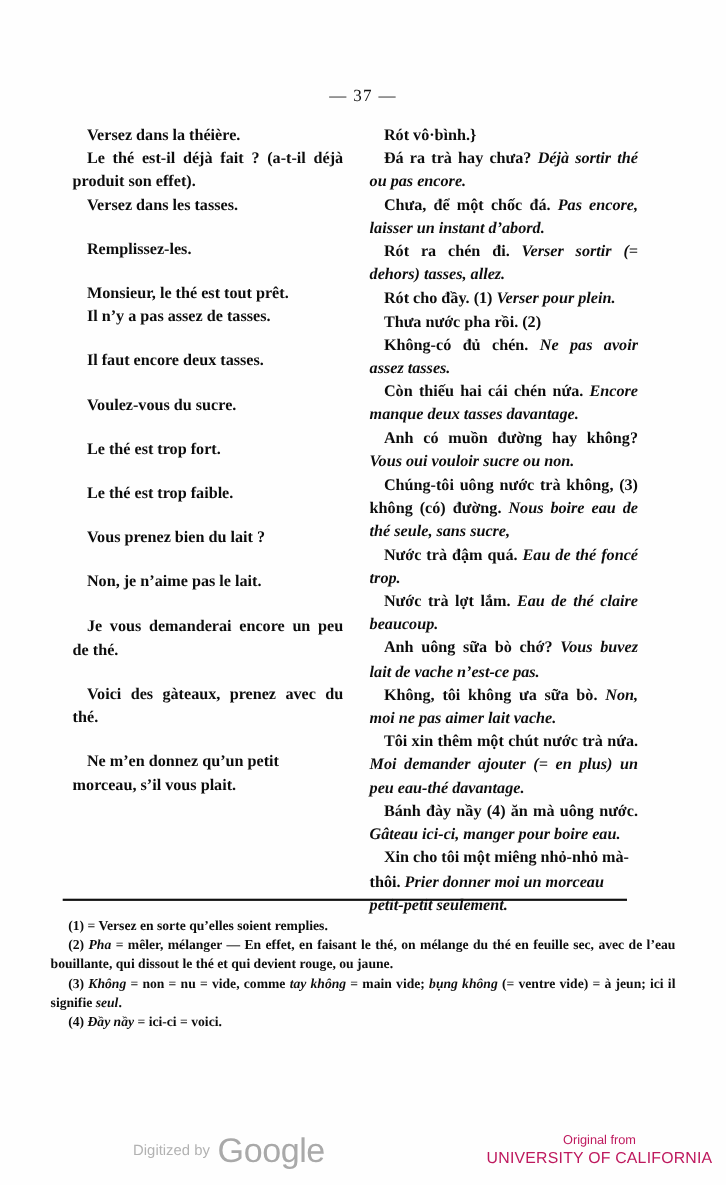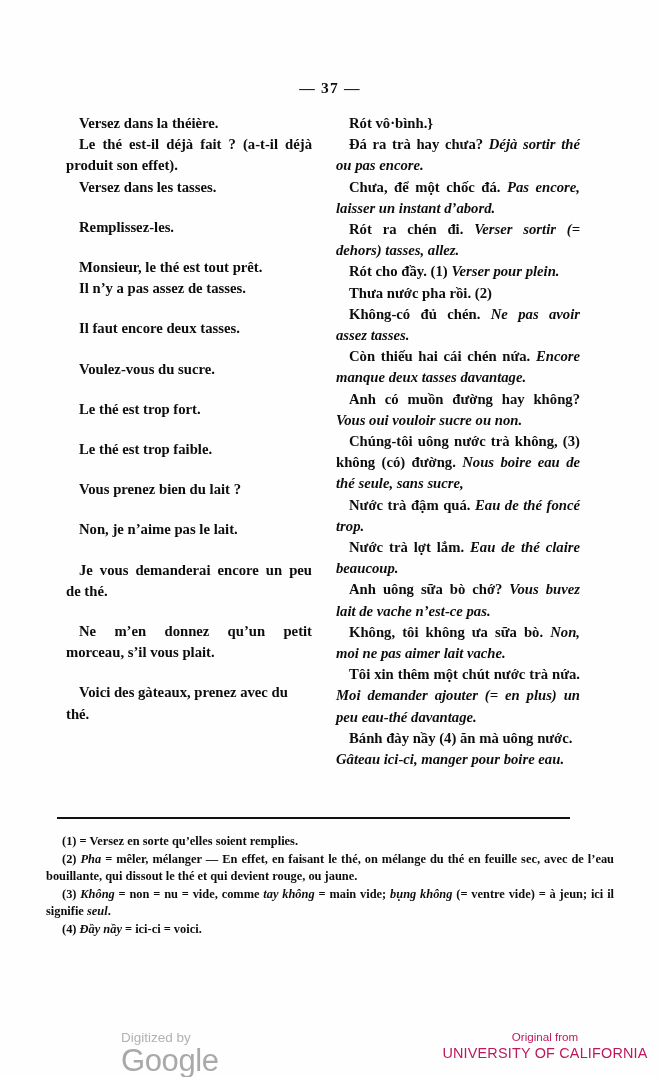--- a/index.html
+++ b/index.html
@@ -24,21 +24,21 @@
   }
 
   
   #page-number {
     position: absolute;
     top: 79px;
     left: 0;
     width: 660px;
     text-align: center;
     font-size: 15.5px;
-    font-weight: 700;
+    font-weight: 400;
     letter-spacing: 1.2px;
     font-family: "Liberation Serif", serif;
   }
 
   
   #body-columns {
     position: absolute;
     top: 113px;
     left: 0;
     width: 660px;
@@ -98,23 +98,22 @@
     text-indent: 16px;
   }
   .fn .it { font-style: italic; }
 
   
   #watermark-left {
     position: absolute;
     left: 121px;
     top: 1030px;
     display: flex;
-    align-items: flex-start;
+    align-items: center;
     color: #b9b9b9;
-    flex-direction: column;
   }
   #digitized-label {
     font-family: "Liberation Sans", sans-serif;
     font-size: 13.5px;
     color: #b2b2b2;
     margin-right: 7px;
   }
   #google-logo {
     font-family: Liberation Sans, sans-serif;
     font-size: 31px;
@@ -150,41 +149,42 @@
       <p class="entry gap-l">Remplissez-les.</p>
       <p class="entry gap-l">Monsieur, le thé est tout prêt.</p>
       <p class="entry gap-0">Il n’y a pas assez de tasses.</p>
       <p class="entry gap-l">Il faut encore deux tasses.</p>
       <p class="entry gap-l">Voulez-vous du sucre.</p>
       <p class="entry gap-l">Le thé est trop fort.</p>
       <p class="entry gap-l">Le thé est trop faible.</p>
       <p class="entry gap-l">Vous prenez bien du lait ?</p>
       <p class="entry gap-l">Non, je n’aime pas le lait.</p>
       <p class="entry gap-l">Je vous demanderai encore un peu de thé.</p>
+      <p class="entry gap-l">Voici des gàteaux, prenez avec du thé.</p>
       <p class="entry gap-l">Ne m’en donnez qu’un petit morceau, s’il vous plait.</p>
-      <p class="entry gap-l">Voici des gàteaux, prenez avec du thé.</p>
     </div>
 
     <div class="col" id="col-right">
       <p class="entry gap-0"><span class="viet">Rót vô·bình.}</span><span class="gloss"></span></p>
       <p class="entry gap-0"><span class="viet">Đá ra trà hay chưa? </span><span class="gloss">Déjà sortir thé ou pas encore.</span></p>
       <p class="entry gap-0"><span class="viet">Chưa, để một chốc đá. </span><span class="gloss">Pas encore, laisser un instant d’abord.</span></p>
       <p class="entry gap-0"><span class="viet">Rót ra chén đi. </span><span class="gloss">Verser sortir (= dehors) tasses, allez.</span></p>
       <p class="entry gap-0"><span class="viet">Rót cho đầy. (1) </span><span class="gloss">Verser pour plein.</span></p>
       <p class="entry gap-0"><span class="viet">Thưa nước pha rồi. (2)</span><span class="gloss"></span></p>
       <p class="entry gap-0"><span class="viet">Không-có đủ chén. </span><span class="gloss">Ne pas avoir assez tasses.</span></p>
       <p class="entry gap-0"><span class="viet">Còn thiếu hai cái chén nứa. </span><span class="gloss">Encore manque deux tasses davantage.</span></p>
       <p class="entry gap-0"><span class="viet">Anh có muồn đường hay không? </span><span class="gloss">Vous oui vouloir sucre ou non.</span></p>
       <p class="entry gap-0"><span class="viet">Chúng-tôi uông nước trà không, (3) không (có) đường. </span><span class="gloss">Nous boire eau de thé seule, sans sucre,</span></p>
       <p class="entry gap-0"><span class="viet">Nước trà đậm quá. </span><span class="gloss">Eau de thé foncé trop.</span></p>
       <p class="entry gap-0"><span class="viet">Nước trà lợt lắm. </span><span class="gloss">Eau de thé claire beaucoup.</span></p>
       <p class="entry gap-0"><span class="viet">Anh uông sữa bò chớ? </span><span class="gloss">Vous buvez lait de vache n’est-ce pas.</span></p>
       <p class="entry gap-0"><span class="viet">Không, tôi không ưa sữa bò. </span><span class="gloss">Non, moi ne pas aimer lait vache.</span></p>
       <p class="entry gap-0"><span class="viet">Tôi xin thêm một chút nước trà nứa. </span><span class="gloss">Moi demander ajouter (= en plus) un peu eau-thé davantage.</span></p>
       <p class="entry gap-0"><span class="viet">Bánh đày nầy (4) ăn mà uông nước. </span><span class="gloss">Gâteau ici-ci, manger pour boire eau.</span></p>
+      <p class="entry gap-0"><span class="viet">Xin cho tôi một miêng nhỏ-nhỏ mà-thôi. </span><span class="gloss">Prier donner moi un morceau petit-petit seulement.</span></p>
     </div>
 
   </div>
 
   <div id="footnote-rule"></div>
 
   <div id="footnotes">
     <p class="fn"><span>(1)</span><span> = Versez en sorte qu’elles soient remplies.</span></p>
     <p class="fn"><span>(2)</span><span class="it"> Pha </span><span>= mêler, mélanger — En effet, en faisant le thé, on mélange du thé en feuille sec, avec de l’eau bouillante, qui dissout le thé et qui devient rouge, ou jaune.</span></p>
     <p class="fn"><span>(3)</span><span class="it"> Không </span><span>= non = nu = vide, comme </span><span class="it">tay không </span><span>= main vide; </span><span class="it">bụng không </span><span>(= ventre vide) = à jeun; ici il signifie </span><span class="it">seul</span><span>.</span></p>

